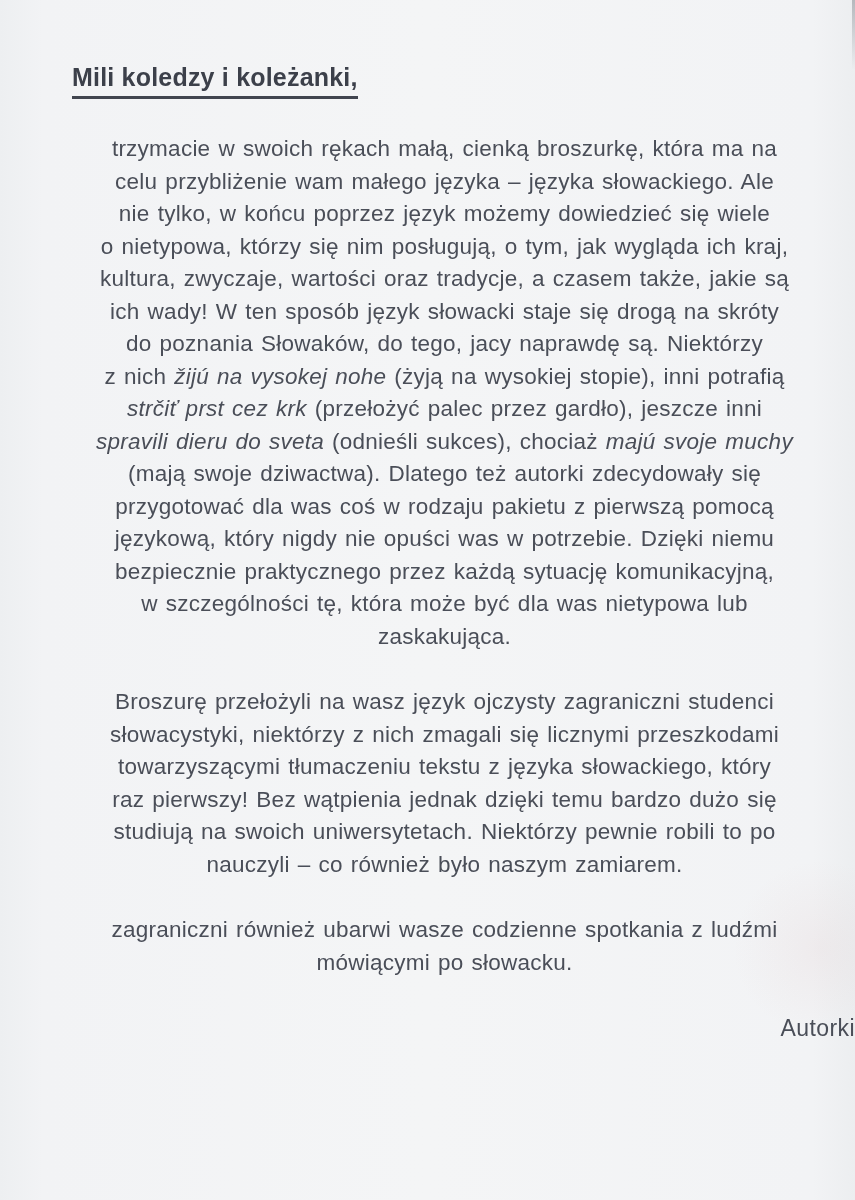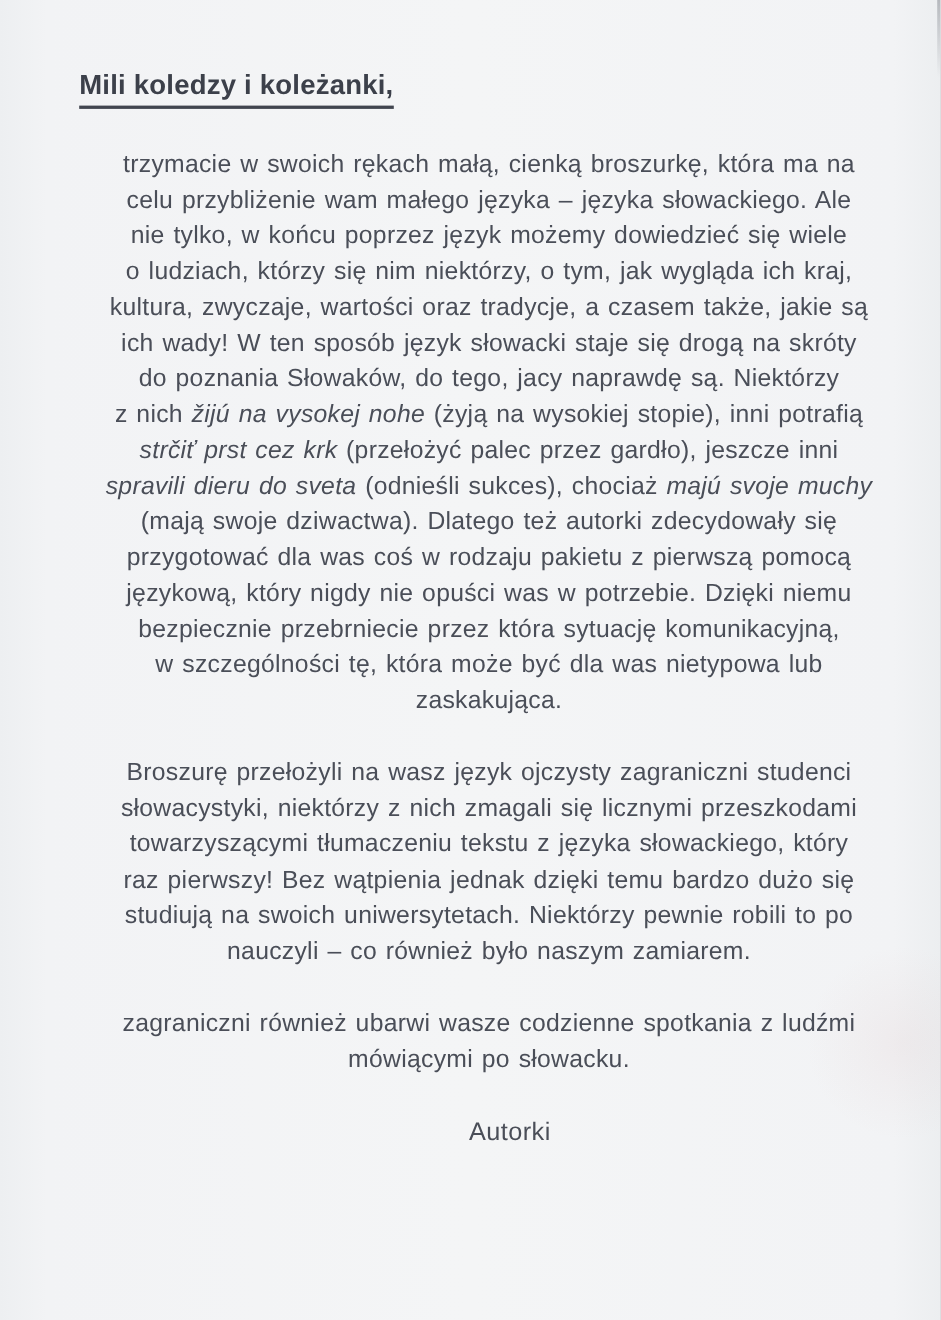--- a/index.html
+++ b/index.html
@@ -44,52 +44,52 @@
     line-height: 32.5px;
     letter-spacing: 0.25px;
     word-spacing: 1.5px;
   }
   .para { margin: 0 0 33px 0; text-align: center; }
   .line { white-space: pre; }
   .it { font-style: italic; }
   .signature {
     margin-top: 31px;
     margin-right: -38px;
-    text-align: center;
+    text-align: right;
     font-size: 23px;
     letter-spacing: 0.4px;
     color: #4a4e58;
   }
 </style>
 </head>
 <body>
 
 <div class="page">
   <div class="edge-shade"></div>
 
   <div class="salutation-row">
     <h1 class="salutation">Mili koledzy i koleżanki,</h1>
   </div>
 
   <div class="body-text">
       <div class="para">
         <div class="line"><span>trzymacie w swoich rękach małą, cienką broszurkę, która ma na</span></div>
         <div class="line"><span>celu przybliżenie wam małego języka – języka słowackiego. Ale</span></div>
         <div class="line"><span>nie tylko, w końcu poprzez język możemy dowiedzieć się wiele</span></div>
-        <div class="line"><span>o ludziach, którzy się nim niektórzy, o tym, jak wygląda ich kraj,</span></div>
+        <div class="line"><span>o nietypowa, którzy się nim posługują, o tym, jak wygląda ich kraj,</span></div>
         <div class="line"><span>kultura, zwyczaje, wartości oraz tradycje, a czasem także, jakie są</span></div>
         <div class="line"><span>ich wady! W ten sposób język słowacki staje się drogą na skróty</span></div>
         <div class="line"><span>do poznania Słowaków, do tego, jacy naprawdę są. Niektórzy</span></div>
         <div class="line"><span>z nich </span><span class="it">žijú na vysokej nohe</span><span> (żyją na wysokiej stopie), inni potrafią</span></div>
         <div class="line"><span class="it">strčiť prst cez krk</span><span> (przełożyć palec przez gardło), jeszcze inni</span></div>
         <div class="line"><span class="it">spravili dieru do sveta</span><span> (odnieśli sukces), chociaż </span><span class="it">majú svoje muchy</span></div>
         <div class="line"><span>(mają swoje dziwactwa). Dlatego też autorki zdecydowały się</span></div>
         <div class="line"><span>przygotować dla was coś w rodzaju pakietu z pierwszą pomocą</span></div>
         <div class="line"><span>językową, który nigdy nie opuści was w potrzebie. Dzięki niemu</span></div>
-        <div class="line"><span>bezpiecznie przebrniecie przez która sytuację komunikacyjną,</span></div>
+        <div class="line"><span>bezpiecznie praktycznego przez każdą sytuację komunikacyjną,</span></div>
         <div class="line"><span>w szczególności tę, która może być dla was nietypowa lub</span></div>
         <div class="line"><span>zaskakująca.</span></div>
       </div>
       <div class="para">
         <div class="line"><span>Broszurę przełożyli na wasz język ojczysty zagraniczni studenci</span></div>
         <div class="line"><span>słowacystyki, niektórzy z nich zmagali się licznymi przeszkodami</span></div>
         <div class="line"><span>towarzyszącymi tłumaczeniu tekstu z języka słowackiego, który</span></div>
         <div class="line"><span>raz pierwszy! Bez wątpienia jednak dzięki temu bardzo dużo się</span></div>
         <div class="line"><span>studiują na swoich uniwersytetach. Niektórzy pewnie robili to po</span></div>
         <div class="line"><span>nauczyli – co również było naszym zamiarem.</span></div>

